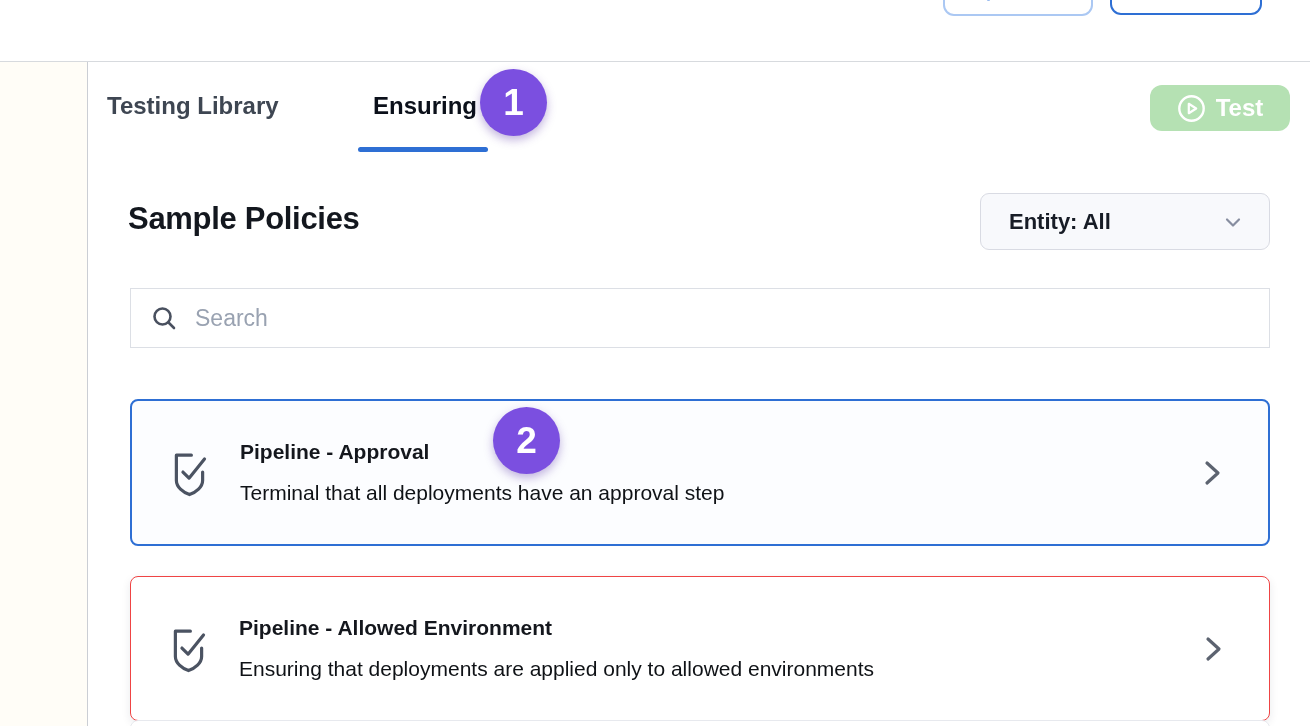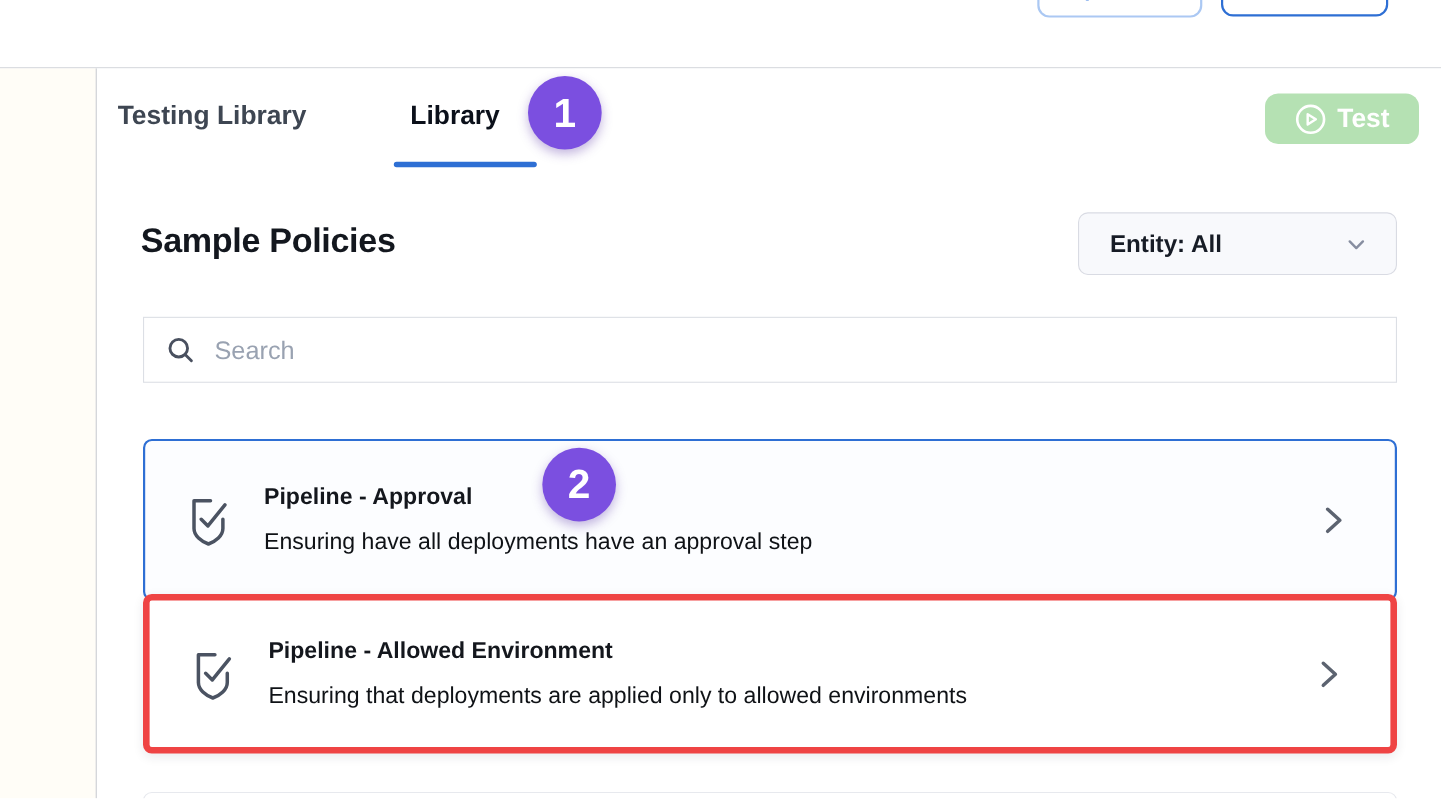--- a/index.html
+++ b/index.html
@@ -180,23 +180,23 @@
     align-items: center;
     padding: 0 44px 0 35px;
     cursor: pointer;
   }
   .policy-card.selected {
     top: 399px; height: 147px;
     background: #fcfdff;
     border: 2px solid #2e6fd4;
   }
   .policy-card.plain {
-    top: 540px; height: 145px;
-    background: #ffffff;
-    border: 6px solid #ef4444;
+    top: 576px; height: 145px;
+    background: #ffffff;
+    border: 1px solid #ef4444;
     box-shadow: 0 3px 10px rgba(20, 30, 60, 0.09);
   }
   .policy-text { margin-left: 28px; }
   .policy-title {
     font-size: 21px;
     font-weight: 700;
     color: #14171d;
     margin-bottom: 17px;
   }
   .policy-desc {
@@ -229,21 +229,21 @@
       <span>Save</span>
     </div>
     <div class="btn-cut btn-discard">
       <span>Discard</span>
     </div>
   </div>
 
   <div class="left-rail"></div>
 
   <div class="tab tab-testing">Testing Library</div>
-  <div class="tab tab-library">Library</div>
+  <div class="tab tab-library">Ensuring</div>
   <div class="tab-underline"></div>
 
   <div class="anno-badge anno-1">1</div>
 
   <button class="btn-test">
     <span>
       <svg width="29" height="29" viewBox="0 0 29 29" fill="none">
         <circle cx="14.5" cy="14.5" r="12.2" stroke="#ffffff" stroke-width="2.4"></circle>
         <path d="M11.8 9.8 L19.2 14.5 L11.8 19.2 Z" stroke="#ffffff" stroke-width="2.2" stroke-linejoin="round" fill="none"></path>
       </svg>
@@ -274,21 +274,21 @@
 
   <div class="policy-card selected">
     <span>
       <svg width="45" height="54" viewBox="0 0 48 56" fill="none">
         <path d="M26 9 H10 V36 C10 43 17 48.5 24 51 C31 48.5 38 43 38 36 V27" stroke="#4b5362" stroke-width="3.4" stroke-linecap="round" stroke-linejoin="round"></path>
         <path d="M17 27 L23.5 33.5 L40 13" stroke="#4b5362" stroke-width="3.4" stroke-linecap="round" stroke-linejoin="round"></path>
       </svg>
     </span>
     <div class="policy-text">
       <div class="policy-title">Pipeline - Approval</div>
-      <div class="policy-desc">Ensuring have all deployments have an approval step</div>
+      <div class="policy-desc">Terminal that all deployments have an approval step</div>
     </div>
     <span class="policy-chevron">
       <svg width="22" height="32" viewBox="0 0 22 32" fill="none">
         <path d="M5 6 L16 16 L5 26" stroke="#5c6370" stroke-width="3.2" stroke-linecap="round" stroke-linejoin="round"></path>
       </svg>
     </span>
   </div>
 
   <div class="anno-badge anno-2">2</div>
 

